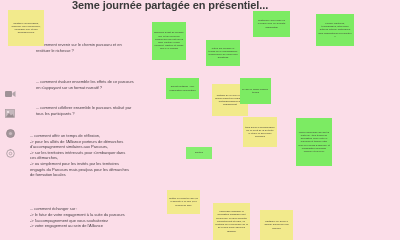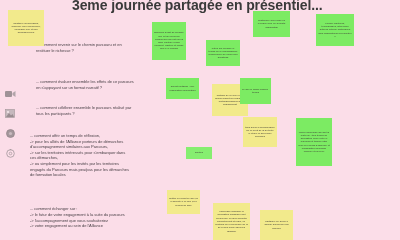--- a/index.html
+++ b/index.html
@@ -24,21 +24,21 @@
   .tool{
     width:11px;height:11px;margin-bottom:9px;
     display:flex;align-items:center;justify-content:center;
     opacity:.55;
   }
   .tool svg{display:block;}
 
   
   #title{
     position:absolute;left:72px;top:0px;width:250px;
-    font-size:14px;font-weight:bold;color:#3a3a3a;
+    font-size:11px;font-weight:bold;color:#3a3a3a;
     letter-spacing:-0.1px;white-space:nowrap;
     line-height:10px;
   }
 
   
   .tblock{
     position:absolute;
     font-size:4.1px;line-height:6.2px;color:#4c4349;
     letter-spacing:-0.05px;
   }

